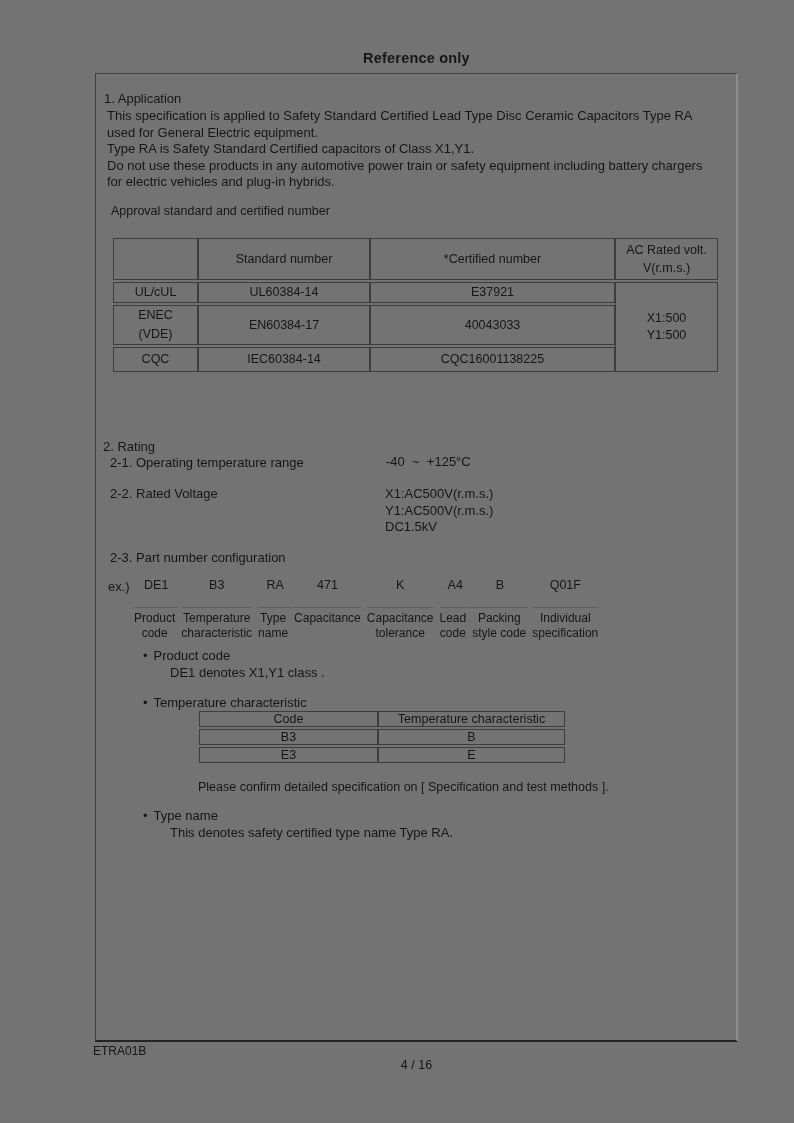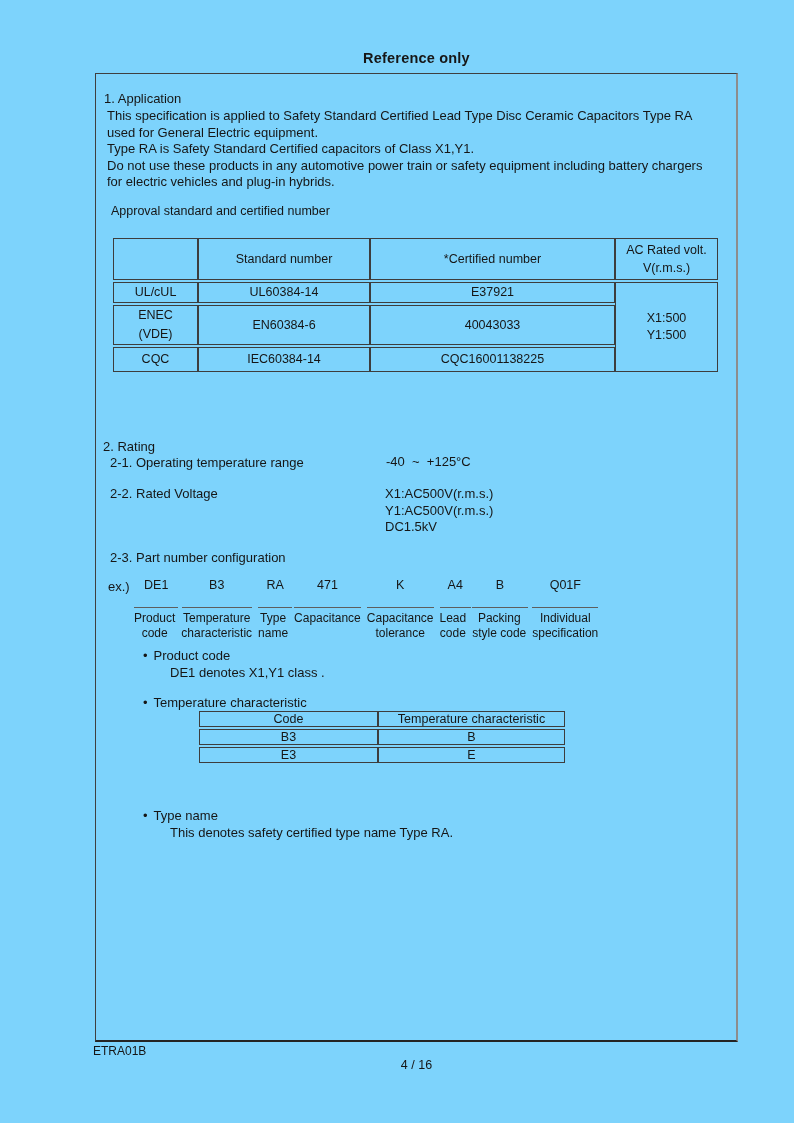--- a/index.html
+++ b/index.html
@@ -1,16 +1,16 @@
 <!DOCTYPE html>
 <html><head>
 <meta charset="utf-8">
 <style>
   html,body{margin:0;padding:0;background:#ffffff;}
-  .page{position:relative;width:794px;height:1123px;background:#7dd3fc;overflow:hidden;
+  .page{position:relative;width:794px;height:1123px;background:#737373;overflow:hidden;
         font-family:"Liberation Sans","DejaVu Sans",sans-serif;color:#161616;}
   .abs{position:absolute;}
   .pre{white-space:pre;}
 
   .title{font-weight:bold;font-size:14.5px;text-align:center;letter-spacing:.2px;}
   .box{box-sizing:border-box;border:1px solid #3f3f3f;border-right:2px solid #8d8d8d;border-bottom:2px solid #242424;}
 
   .fs13{font-size:13px;}
   .fs125{font-size:12.5px;}
   .lh165{line-height:16.6px;}
@@ -75,21 +75,21 @@
     <tr style="height:21px;">
       <td>UL/cUL</td>
       <td>UL60384-14</td>
       <td>E37921</td>
       <td class="acmerge" rowspan="3">X1:500
 Y1:500</td>
     </tr>
     <tr style="height:37px;">
       <td style="line-height:19px;">ENEC
 (VDE)</td>
-      <td>EN60384-6</td>
+      <td>EN60384-17</td>
       <td>40043033</td>
     </tr>
     <tr style="height:25px;">
       <td>CQC</td>
       <td>IEC60384-14</td>
       <td>CQC16001138225</td>
     </tr>
   </tbody>
     </table>
 
@@ -169,20 +169,21 @@
       <td>B3</td>
       <td>B</td>
     </tr>
     <tr>
       <td>E3</td>
       <td>E</td>
     </tr>
   </tbody>
     </table>
 
+  <div class="abs fs125" style="left:198px;top:780px;">Please confirm detailed specification on [ Specification and test methods ].</div>
 
   <div class="abs bullet-title" style="left:143px;top:808px;">Type name</div>
   <div class="abs fs13" style="left:170px;top:825px;">This denotes safety certified type name Type RA.</div>
 
   <div class="abs footer-code" style="left:93px;top:1044px;">ETRA01B</div>
   <div class="abs page-num" style="left:95px;top:1058px;width:643px;">4 / 16</div>
 
 </div>
 
 </body></html>

